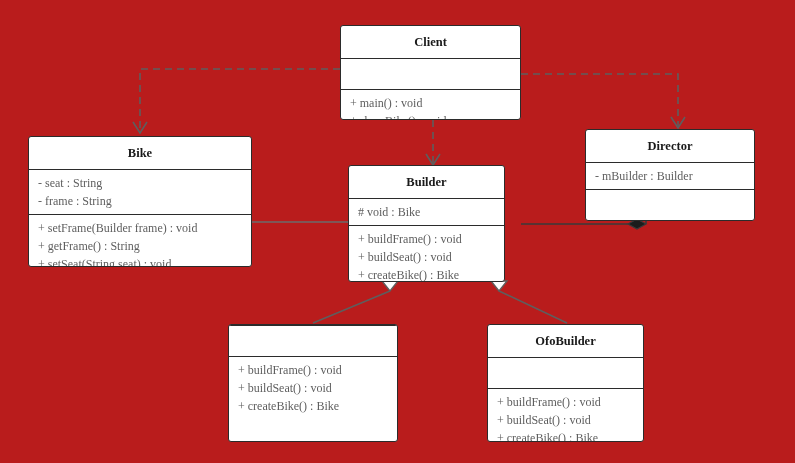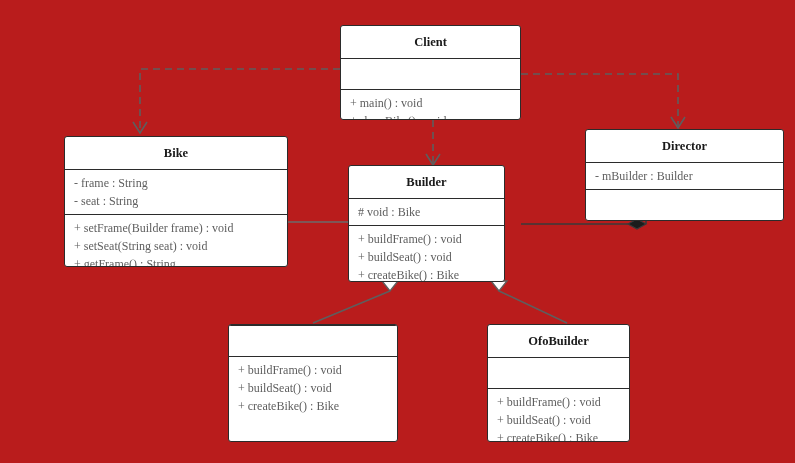--- a/index.html
+++ b/index.html
@@ -109,71 +109,71 @@
     <div class="uml-title">Client</div>
     <div class="uml-sep"></div>
     <div class="uml-compartment empty"></div>
     <div class="uml-sep"></div>
     <div class="uml-compartment">
       <div class="uml-row">+ main() : void</div>
       <div class="uml-row">+ showBike() : void</div>
     </div>
   </div>
 
-  <div class="uml-class" style="left:28px; top:136px; width:224px; height:131px;margin-left:36px;">
+  <div class="uml-class" style="left:28px; top:136px; width:224px; height:131px;">
     <div class="uml-title">Bike</div>
     <div class="uml-sep"></div>
     <div class="uml-compartment">
+      <div class="uml-row">- seat : String</div>
       <div class="uml-row">- frame : String</div>
-      <div class="uml-row">- seat : String</div>
     </div>
     <div class="uml-sep"></div>
     <div class="uml-compartment">
       <div class="uml-row">+ setFrame(Builder frame) : void</div>
+      <div class="uml-row">+ getFrame() : String</div>
       <div class="uml-row">+ setSeat(String seat) : void</div>
-      <div class="uml-row">+ getFrame() : String</div>
 
     </div>
   </div>
 
   <div class="uml-class" style="left:348px; top:165px; width:157px; height:117px;">
     <div class="uml-title">Builder</div>
     <div class="uml-sep"></div>
     <div class="uml-compartment">
       <div class="uml-row"># void : Bike</div>
     </div>
     <div class="uml-sep"></div>
     <div class="uml-compartment">
       <div class="uml-row">+ buildFrame() : void</div>
       <div class="uml-row">+ buildSeat() : void</div>
       <div class="uml-row">+ createBike() : Bike</div>
     </div>
   </div>
 
-  <div class="uml-class" style="left:585px; top:129px; width:199px; height:92px;">
+  <div class="uml-class" style="left:585px; top:129px; width:170px; height:92px;">
     <div class="uml-title">Director</div>
     <div class="uml-sep"></div>
     <div class="uml-compartment">
       <div class="uml-row">- mBuilder : Builder</div>
     </div>
     <div class="uml-sep"></div>
   </div>
 
   <div class="uml-class" style="left:228px; top:324px; width:170px; height:118px;">
     <div class="uml-sep"></div>
     <div class="uml-compartment empty"></div>
     <div class="uml-sep"></div>
     <div class="uml-compartment">
       <div class="uml-row">+ buildFrame() : void</div>
       <div class="uml-row">+ buildSeat() : void</div>
       <div class="uml-row">+ createBike() : Bike</div>
     </div>
   </div>
 
-  <div class="uml-class" style="left:487px; top:324px; width:143px; height:118px;">
+  <div class="uml-class" style="left:487px; top:324px; width:157px; height:118px;">
     <div class="uml-title">OfoBuilder</div>
     <div class="uml-sep"></div>
     <div class="uml-compartment empty"></div>
     <div class="uml-sep"></div>
     <div class="uml-compartment">
       <div class="uml-row">+ buildFrame() : void</div>
       <div class="uml-row">+ buildSeat() : void</div>
       <div class="uml-row">+ createBike() : Bike</div>
     </div>
   </div>

